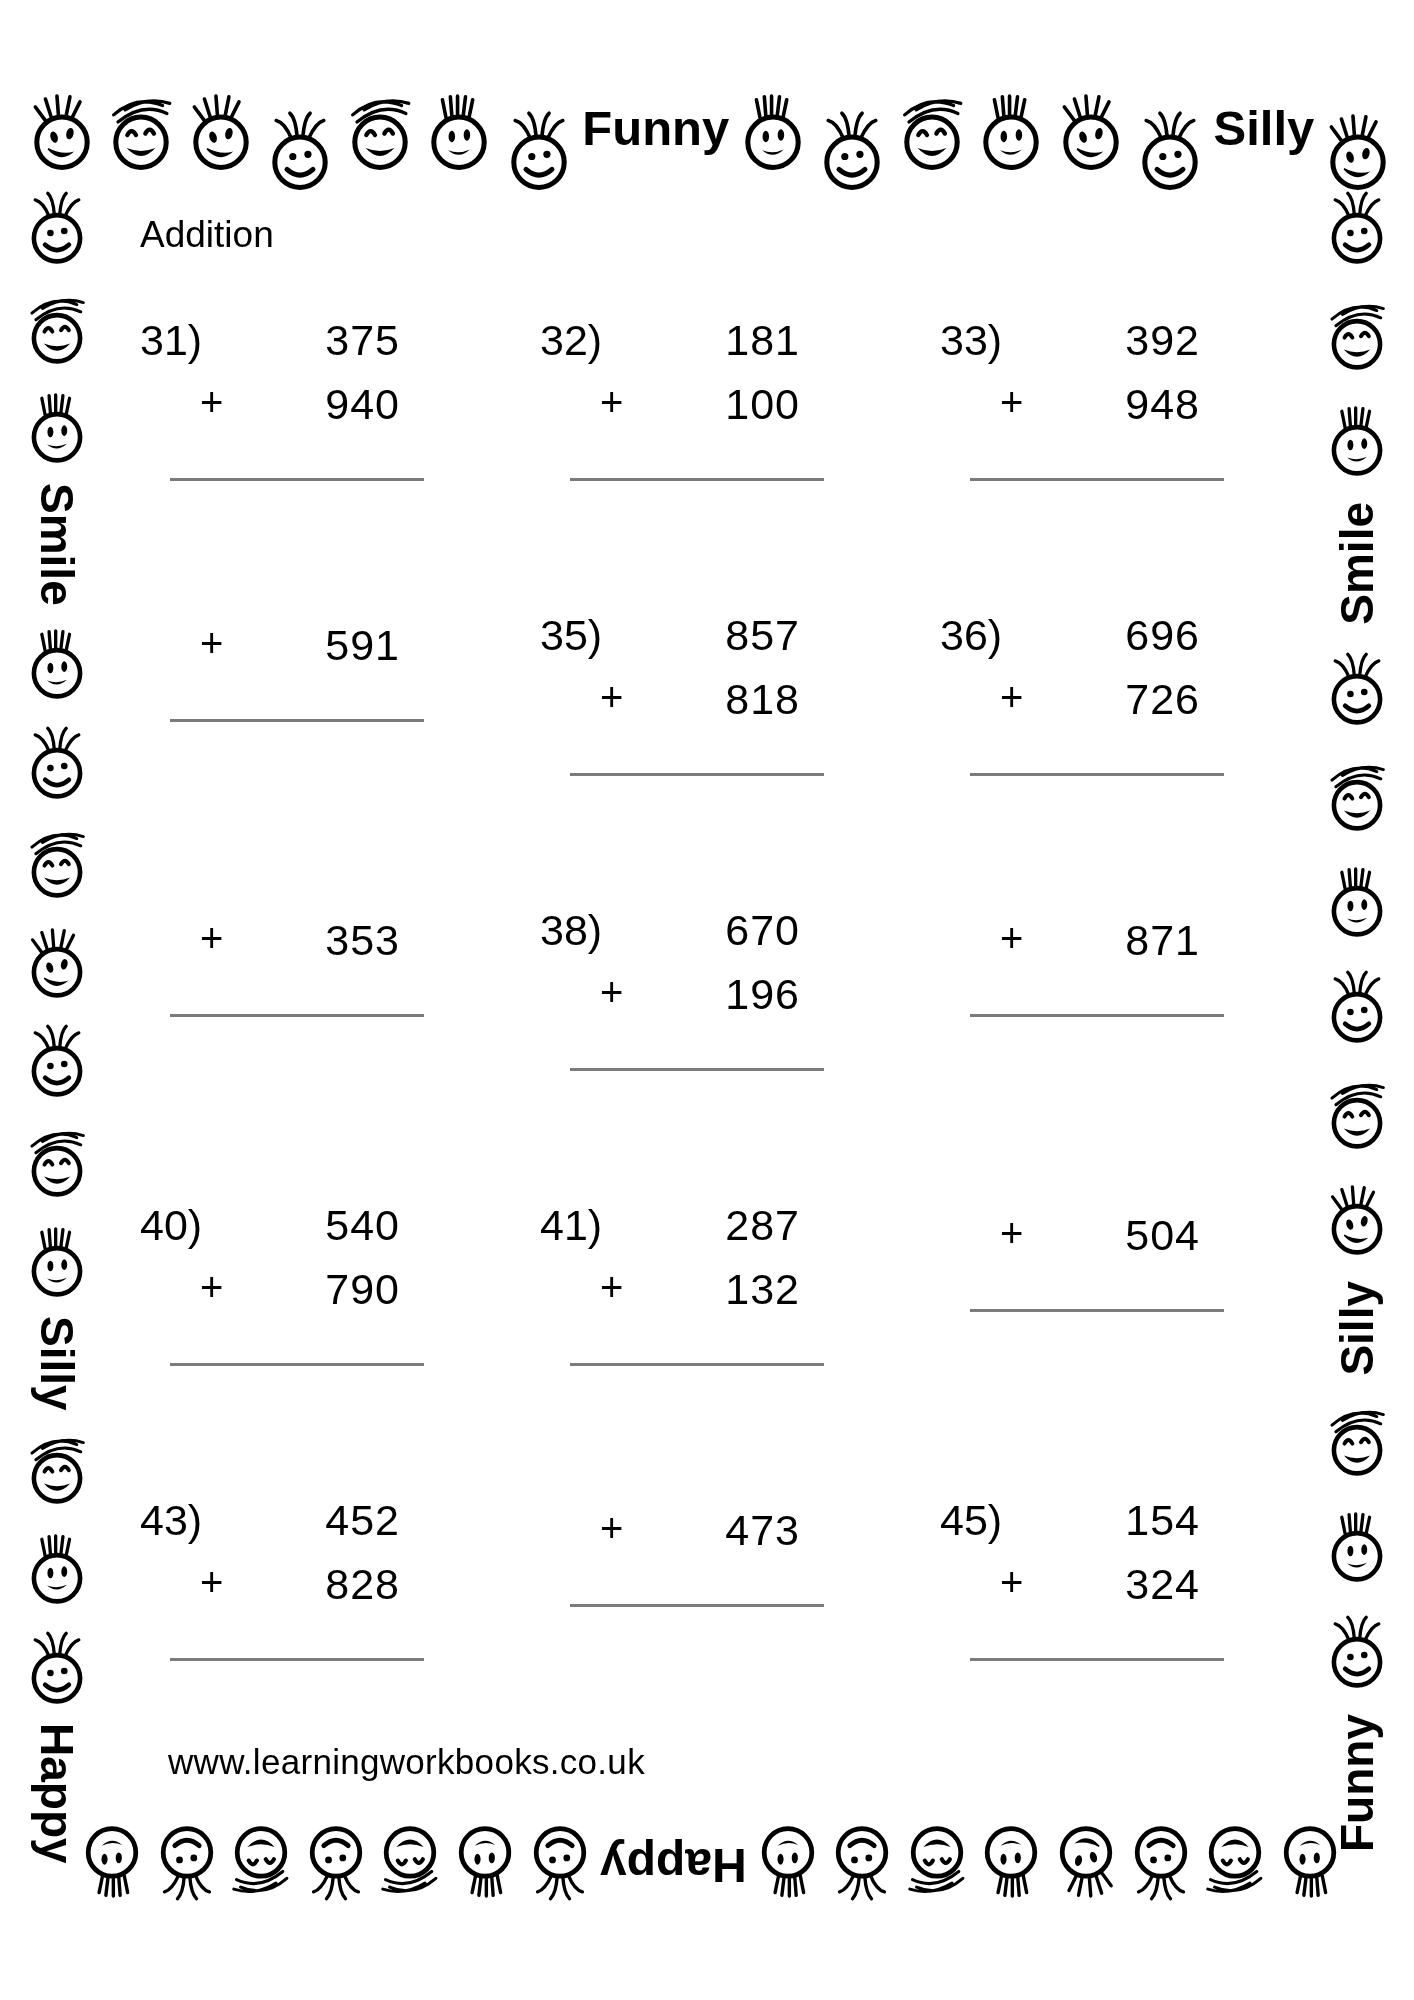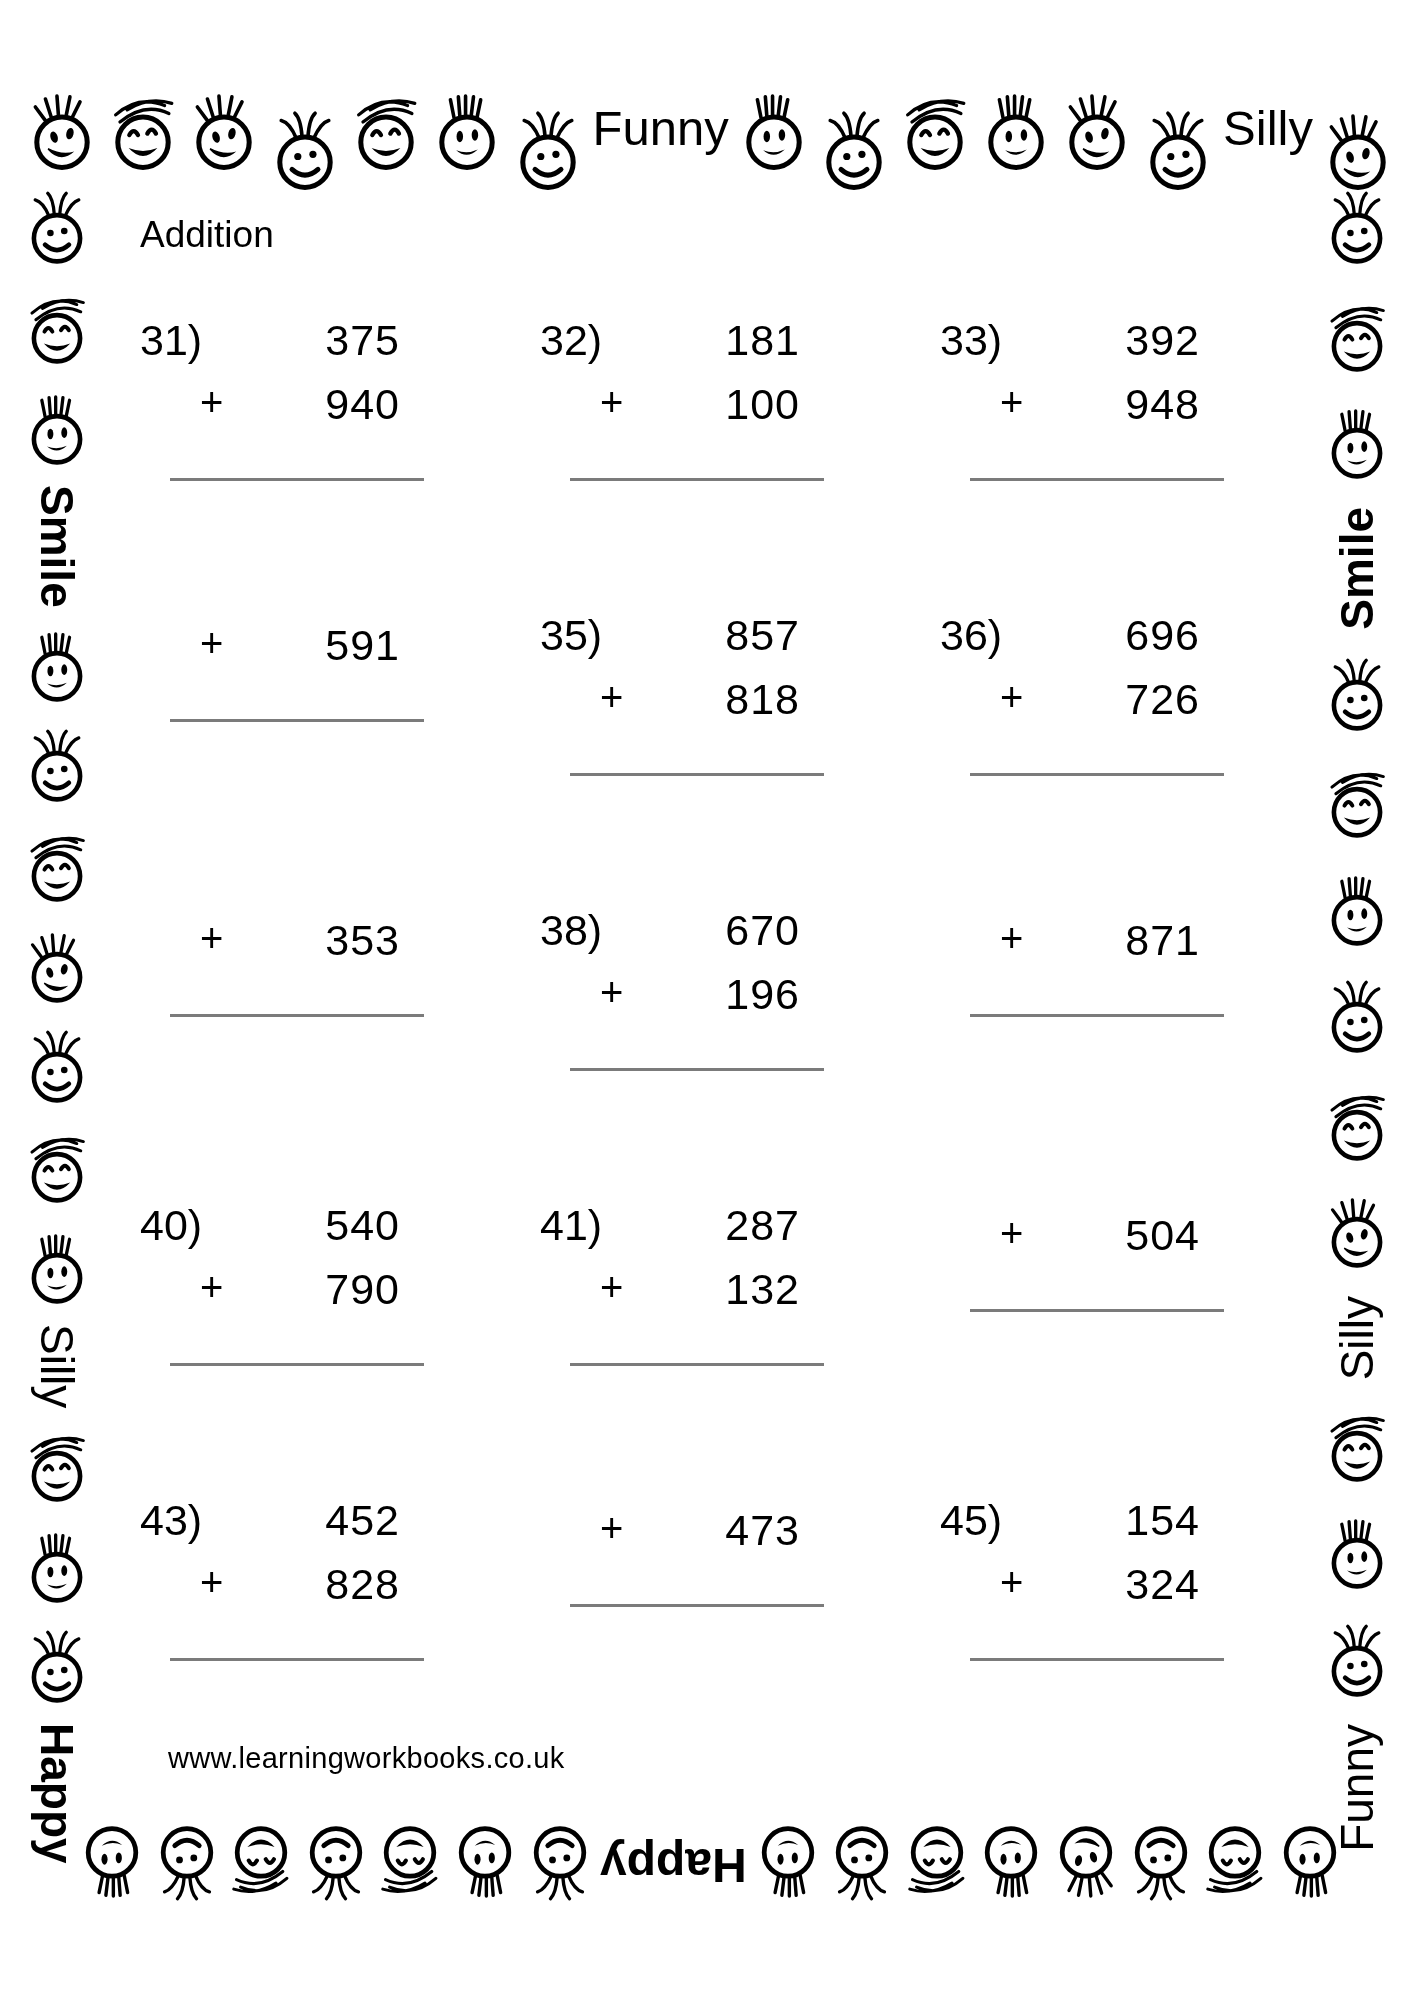--- a/index.html
+++ b/index.html
@@ -27,29 +27,29 @@
   .border-left, .border-right {
     position:absolute; width:86px; display:flex; flex-direction:column;
     justify-content:space-between; align-items:center;
   }
   .border-left  { left:14px;  top:184px; height:1680px; }
   .border-right { right:14px; top:184px; height:1668px; }
   .border-left .face, .border-right .face { width:66px; height:86px; }
   .border-left .bword  { writing-mode:vertical-rl; text-orientation:mixed; font-size:46px; }
   .border-right .bword { writing-mode:vertical-rl; text-orientation:mixed; transform:rotate(180deg); font-size:46px; }
   .bword.bold  { font-weight:700; }
-  .bword.light { font-weight:400;text-align:right; }
+  .bword.light { font-weight:700;text-align:right; }
 
   
   .title {
     position:absolute; top:214px; left:140px; width:1062px;
     text-align:left; font-size:37px; line-height:42px;
   }
   .url {
-    position:absolute; left:168px; top:1742px; font-size:29px; letter-spacing:0.3px;
+    position:absolute; left:168px; top:1742px; font-size:35px; letter-spacing:0.3px;
   }
 
   .grid {
     position:absolute; left:140px; top:300px;
     display:grid; grid-template-columns:260px 260px 260px; column-gap:140px;
     grid-auto-rows:295px;
   }
   .prob { padding-top:16px; font-size:43px; }
   .prow { display:flex; align-items:flex-start; height:54px; }
   .pnum { margin-left:auto; letter-spacing:1px; }

